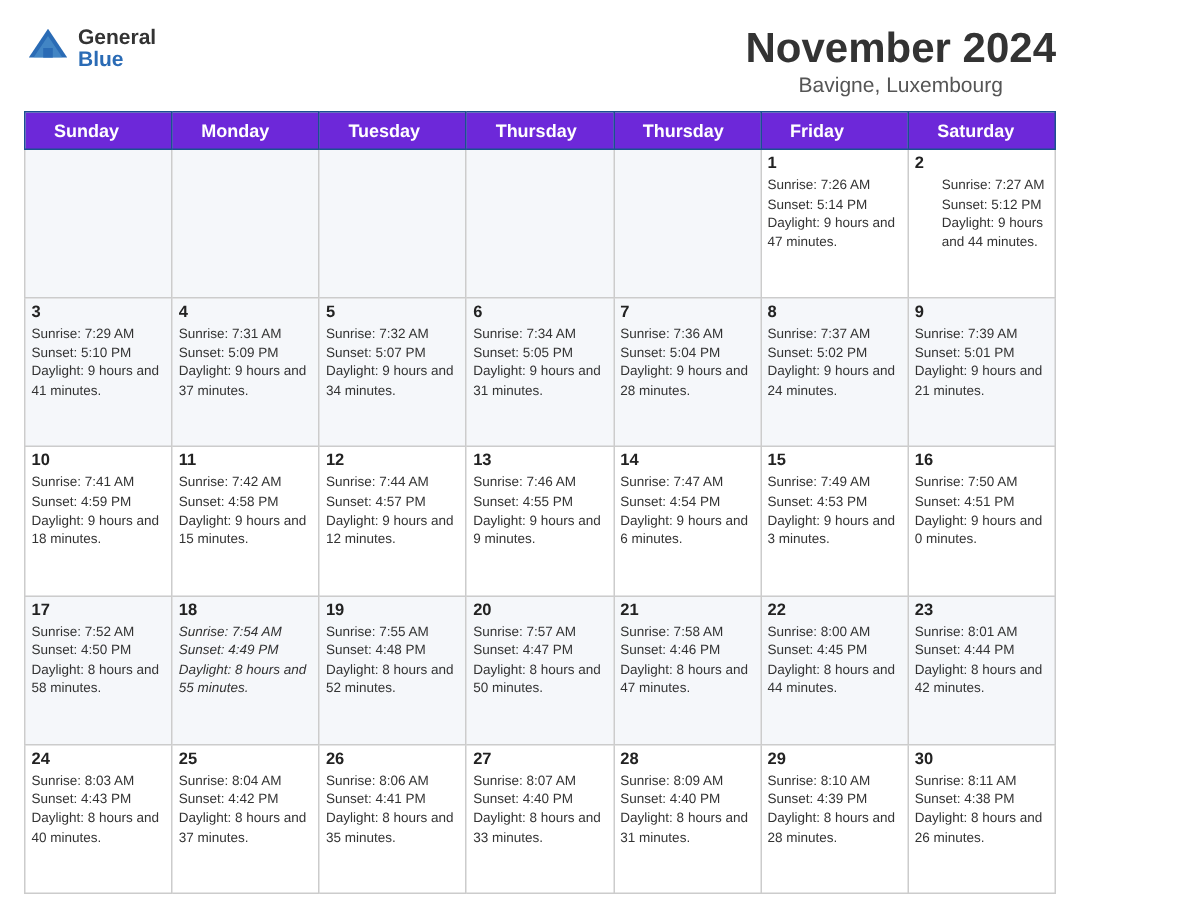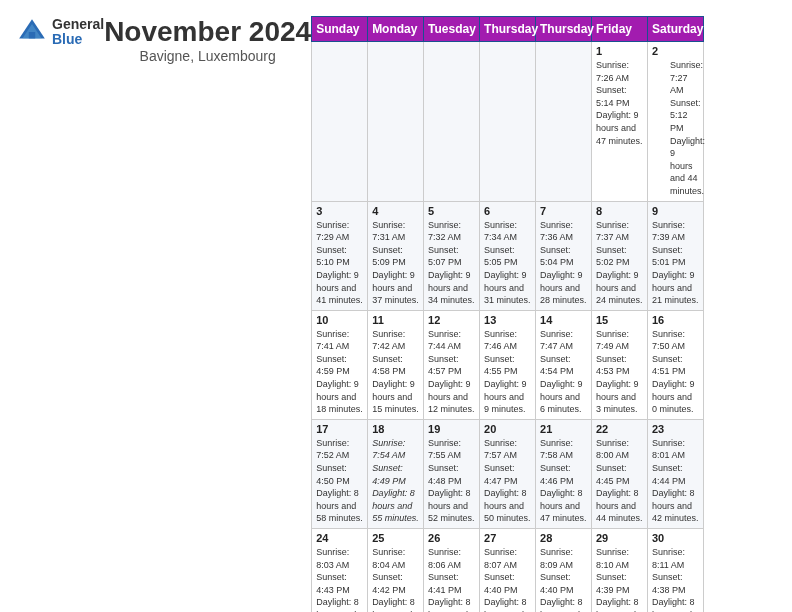--- a/index.html
+++ b/index.html
@@ -8,20 +8,21 @@
       height: 612px;
       font-family: Arial, sans-serif;
       background: #fff;
       overflow: hidden;
     }
     .page {
       width: 720px;
       height: 612px;
       padding: 16px;
       display: flex;
+      flex-direction: column;
     }
     .header {
       display: flex;
       justify-content: space-between;
       align-items: flex-start;
       margin-bottom: 10px;
     }
     .logo {
       display: flex;
       align-items: center;
@@ -59,25 +60,25 @@
       color: #555;
     }
     .calendar {
       flex: 1;
       border: 1px solid #ccc;
       border-collapse: collapse;
       width: 100%;
       table-layout: fixed;
     }
     .calendar th {
-      background: #a21caf;
+      background: #6d28d9;
       color: #fff;
       font-size: 12px;
       font-weight: bold;
-      padding: 5px 4px;
+      padding: 5px 19px;
       text-align: left;
       border: 1px solid #1a5090;
     }
     .calendar td {
       vertical-align: top;
       border: 1px solid #ccc;
       padding: 3px 4px;
       font-size: 9.5px;
       color: #333;
       height: 82px;

